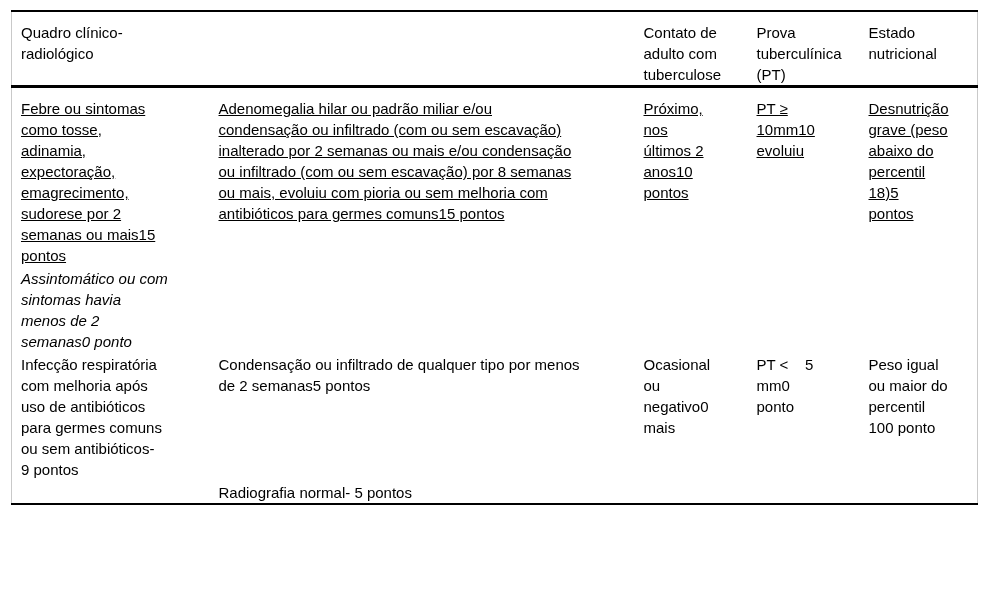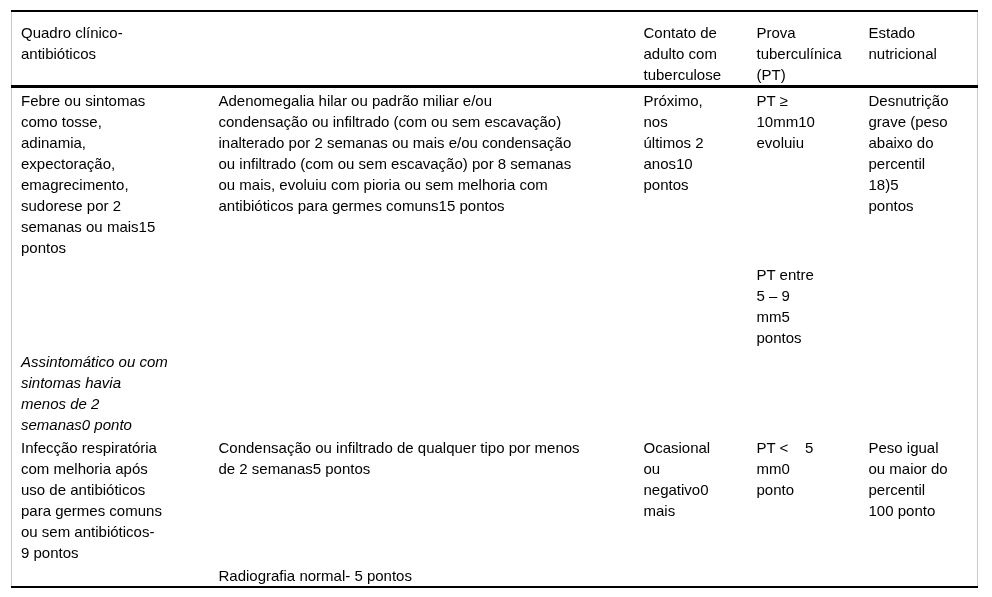--- a/index.html
+++ b/index.html
@@ -45,39 +45,39 @@
     overflow: hidden;
   }
   thead tr { border-bottom: 3px solid #000000; }
   thead th { height: 70px; padding-top: 10px; }
   th.first, td.first { padding-left: 9px; }
   tr.row-a { height: 175px; }
   tr.row-b { height: 87px; }
   tr.row-c { height: 85px; font-style: italic; }
   tr.row-d { height: 128px; }
   tr.row-e { height: 24px; }
-  tr.row-a td { padding-top: 2px; }
+  tr.row-a td { padding-top: 10px; text-decoration: underline; }
   tr.row-b td, tr.row-c td, tr.row-d td, tr.row-e td { padding-top: 2px; }
 </style>
 </head>
 <body>
 
 <div class="page">
   <table class="tbl">
     <colgroup>
       <col class="c1">
         <col class="c2">
         <col class="c3">
         <col class="c4">
         <col class="c5">
     </colgroup>
     <thead>
       <tr>
         <th colspan="2" class="first">Quadro clínico-
-antibióticos</th>
+radiológico</th>
         <th>Contato de
 adulto com
 tuberculose</th>
         <th>Prova
 tuberculínica
 (PT)</th>
         <th>Estado
 nutricional</th>
       </tr>
     </thead>
@@ -104,30 +104,20 @@
 pontos</td>
         <td>PT ≥
 10mm10
 evoluiu</td>
         <td>Desnutrição
 grave (peso
 abaixo do
 percentil
 18)5
 pontos</td>
-      </tr>
-      <tr class="row-b">
-        <td class="first"></td>
-        <td></td>
-        <td></td>
-        <td>PT entre
-5 – 9
-mm5
-pontos</td>
-        <td></td>
       </tr>
       <tr class="row-c">
         <td class="first">Assintomático ou com
 sintomas havia
 menos de 2
 semanas0 ponto</td>
         <td></td>
         <td></td>
         <td></td>
         <td></td>

